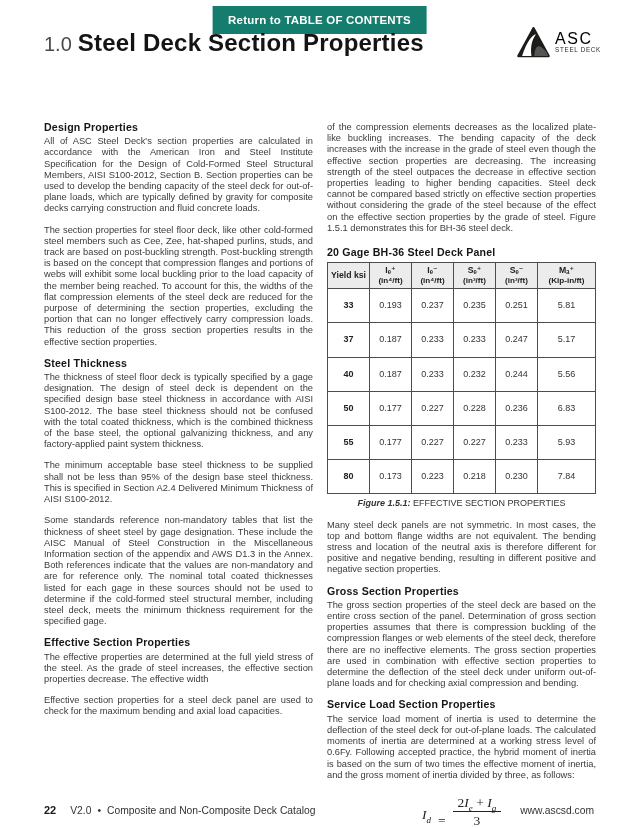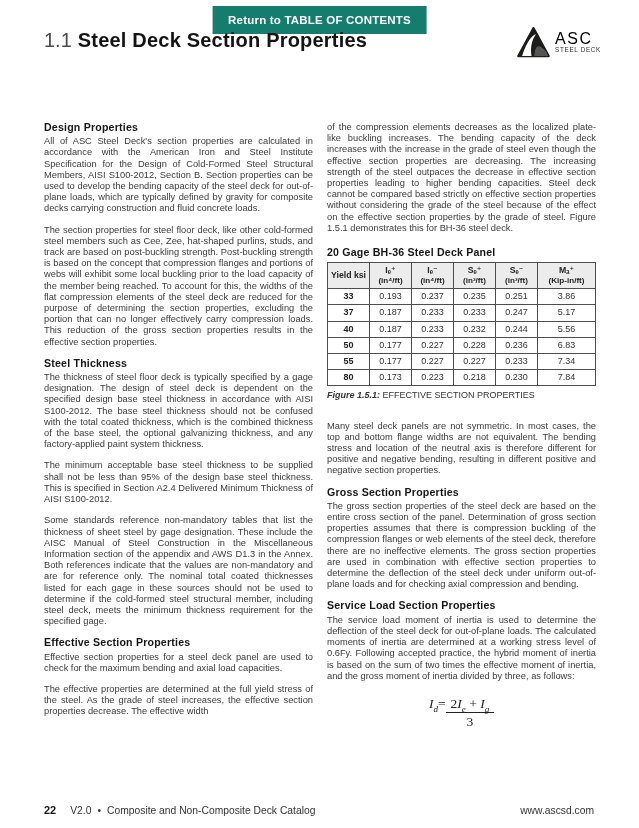--- a/index.html
+++ b/index.html
@@ -11,21 +11,21 @@
   
   .banner {
     position:absolute; top:6px; left:50%; transform:translateX(-50%);
     background:#157d6d; color:#ffffff; font-weight:bold; font-size:11.5px;
     padding:8px 16px; letter-spacing:0.2px; white-space:nowrap; cursor:pointer;
   }
 
   
   .title-row { position:absolute; top:29px; left:44px; white-space:nowrap; }
   .title-num  { font-size:20px; color:#4a4a4a; margin-right:6px; }
-  .title-text { font-size:20px; font-weight:bold; color:#141414; letter-spacing:0.2px; }
+  .title-text { font-size:24px; font-weight:bold; color:#141414; letter-spacing:0.2px; }
 
   
   .logo { position:absolute; top:27px; right:38px; display:flex; align-items:flex-start; gap:5px; }
   .logo-mark { width:33px; height:31px; flex:0 0 auto; }
   .logo-texts { padding-top:4px; }
   .logo-text-main { font-size:16px; letter-spacing:1.5px; color:#000000; line-height:15px; }
   .logo-text-sub  { font-size:6.3px; letter-spacing:0.7px; color:#2d2d2d; }
 
   
   .cols { position:absolute; top:122px; left:44px; width:552px; display:flex; gap:14px; }
@@ -35,29 +35,29 @@
     font-size:10.6px; font-weight:bold; color:#161616; letter-spacing:0.2px;
     margin:0 0 3px 0; text-align:left;
   }
 
   
   .tbl-title { font-size:10.6px; font-weight:bold; color:#161616; margin:13px 0 4px; text-align:left; letter-spacing:0.2px; }
   table.props { width:100%; border-collapse:collapse; table-layout:fixed; }
   .props th, .props td { border:1px solid #4d4d4d; text-align:center; vertical-align:middle; }
   .props th { background:#ececec; font-size:8.7px; line-height:1.25; font-weight:bold; color:#222; padding:2px 0; }
   .props th .unit { font-size:8.1px; }
-  .props td { font-size:9px; color:#333; padding:2px 0; }
+  .props td { font-size:9px; color:#333; padding:11px 0; }
   .props td.yield { font-weight:bold; color:#222; }
 
-  .fig-caption { font-size:9px; margin:4px 0 19px; color:#333; }
+  .fig-caption { text-align:center; font-size:9px; margin:4px 0 10px; color:#333; }
   .fig-label { font-weight:bold; font-style:italic; }
 
   
   .formula {
-    margin:16px 0 0; display:flex; justify-content:center; align-items:flex-start; 
+    margin:16px 0 0; display:flex; justify-content:center; align-items:flex-end; gap:7px;
     font-family:"Liberation Serif","DejaVu Serif",serif; font-size:13.5px; color:#222;
   }
   .f-var { font-style:italic; }
   .formula sub { font-size:9px; font-style:italic; }
   .frac { display:inline-block; text-align:center; }
   .frac .num { border-bottom:1px solid #222; padding:0 5px 1px; }
   .frac .den { padding-top:1px; }
 
   
   .footer {
@@ -72,21 +72,21 @@
   .website { color:#333; cursor:pointer; }
 </style>
 </head>
 <body>
 
 <div class="page">
 
   <div class="banner">Return to TABLE OF CONTENTS</div>
 
   <div class="title-row">
-    <span class="title-num">1.1</span><span class="title-text">Steel Deck Section Properties</span>
+    <span class="title-num">1.0</span><span class="title-text">Steel Deck Section Properties</span>
   </div>
 
   <div class="logo">
     <svg class="logo-mark" viewBox="0 0 40 38" xmlns="http://www.w3.org/2000/svg">
       <path d="M20 1.5 L38.5 35.5 L1.5 35.5 Z" fill="#1c1c1a" stroke="#1c1c1a" stroke-width="3" stroke-linejoin="round"></path>
       <path d="M6 35.5 C 12 18, 18 10, 23 9 C 18 16, 16 24, 17.5 35.5 Z" fill="#ffffff"></path>
       <path d="M21 35.5 C 21.5 25, 25 17, 36 31 L 38 35.5 Z" fill="#ffffff" opacity="0.25"></path>
     </svg>
     <div class="logo-texts">
       <div class="logo-text-main">ASC</div>
@@ -100,22 +100,22 @@
       <div class="sec-heading">Design Properties</div>
       <p>All of ASC Steel Deck's section properties are calculated in accordance with the American Iron and Steel Institute Specification for the Design of Cold-Formed Steel Structural Members, AISI S100-2012, Section B. Section properties can be used to develop the bending capacity of the steel deck for out-of-plane loads, which are typically defined by gravity for composite decks carrying construction and fluid concrete loads.</p>
       <p>The section properties for steel floor deck, like other cold-formed steel members such as Cee, Zee, hat-shaped purlins, studs, and track are based on post-buckling strength. Post-buckling strength is based on the concept that compression flanges and portions of webs will exhibit some local buckling prior to the load capacity of the member being reached. To account for this, the widths of the flat compression elements of the steel deck are reduced for the purpose of determining the section properties, excluding the portion that can no longer effectively carry compression loads. This reduction of the gross section properties results in the effective section properties.</p>
 
       <div class="sec-heading">Steel Thickness</div>
       <p>The thickness of steel floor deck is typically specified by a gage designation. The design of steel deck is dependent on the specified design base steel thickness in accordance with AISI S100-2012. The base steel thickness should not be confused with the total coated thickness, which is the combined thickness of the base steel, the optional galvanizing thickness, and any factory-applied paint system thickness.</p>
       <p>The minimum acceptable base steel thickness to be supplied shall not be less than 95% of the design base steel thickness. This is specified in Section A2.4 Delivered Minimum Thickness of AISI S100-2012.</p>
       <p>Some standards reference non-mandatory tables that list the thickness of sheet steel by gage designation. These include the AISC Manual of Steel Construction in the Miscellaneous Information section of the appendix and AWS D1.3 in the Annex. Both references indicate that the values are non-mandatory and are for reference only. The nominal total coated thicknesses listed for each gage in these sources should not be used to determine if the cold-formed steel structural member, including steel deck, meets the minimum thickness requirement for the specified gage.</p>
 
       <div class="sec-heading">Effective Section Properties</div>
+      <p>The effective properties are determined at the full yield stress of the steel. As the grade of steel increases, the effective section properties decrease. The effective width</p>
       <p>Effective section properties for a steel deck panel are used to check for the maximum bending and axial load capacities.</p>
-      <p>The effective properties are determined at the full yield stress of the steel. As the grade of steel increases, the effective section properties decrease. The effective width</p>
     </div>
 
     <div class="col">
       <p>of the compression elements decreases as the localized plate-like buckling increases. The bending capacity of the deck increases with the increase in the grade of steel even though the effective section properties are decreasing. The increasing strength of the steel outpaces the decrease in effective section properties leading to higher bending capacities. Steel deck cannot be compared based strictly on effective section properties without considering the grade of the steel because of the effect on the effective section properties by the grade of steel. Figure 1.5.1 demonstrates this for BH-36 steel deck.</p>
 
       <div class="tbl-title">20 Gage BH-36 Steel Deck Panel</div>
 
       <table class="props">
         <colgroup>
           <col style="width:42px">
@@ -152,21 +152,21 @@
             </th>
           </tr>
         </thead>
         <tbody>
           <tr>
             <td class="yield">33</td>
             <td>0.193</td>
             <td>0.237</td>
             <td>0.235</td>
             <td>0.251</td>
-            <td>3.86</td>
+            <td>5.81</td>
           </tr>
           <tr>
             <td class="yield">37</td>
             <td>0.187</td>
             <td>0.233</td>
             <td>0.233</td>
             <td>0.247</td>
             <td>5.17</td>
           </tr>
           <tr>
@@ -184,21 +184,21 @@
             <td>0.228</td>
             <td>0.236</td>
             <td>6.83</td>
           </tr>
           <tr>
             <td class="yield">55</td>
             <td>0.177</td>
             <td>0.227</td>
             <td>0.227</td>
             <td>0.233</td>
-            <td>7.34</td>
+            <td>5.93</td>
           </tr>
           <tr>
             <td class="yield">80</td>
             <td>0.173</td>
             <td>0.223</td>
             <td>0.218</td>
             <td>0.230</td>
             <td>7.84</td>
           </tr>
         </tbody>

